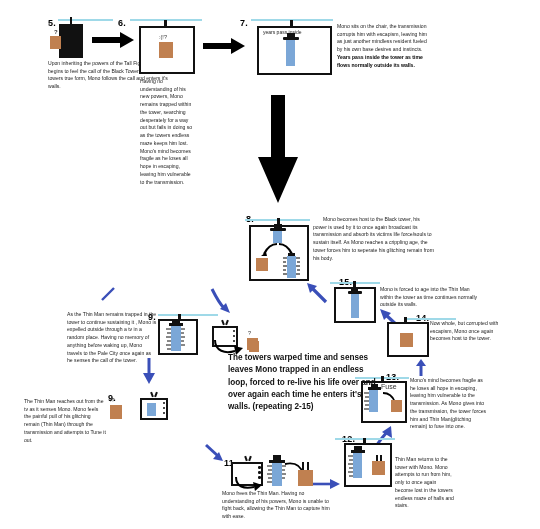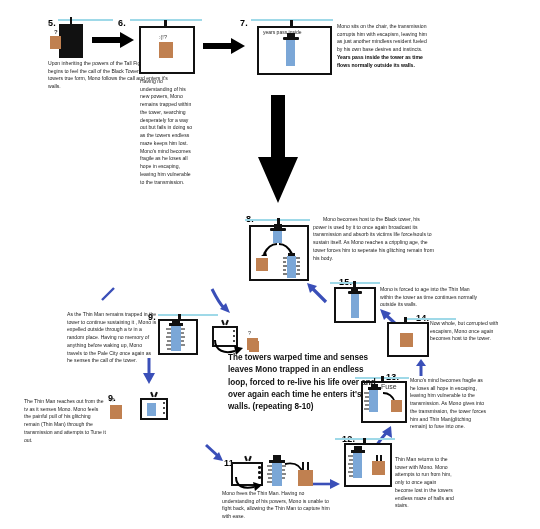--- a/index.html
+++ b/index.html
@@ -391,17 +391,17 @@
       </svg>
   </div>
   <div class="abs" style="left:100px;top:286px;">
     <svg width="16" height="16" viewBox="0 0 16 16">
         <path d="M2 14 L14 2" stroke="#3a4fb8" stroke-width="2.4" fill="none"></path>
       </svg>
   </div>
 
   <div class="abs bigcap" style="left:228px;top:352px;width:150px;">
     <span>The towers warped time and senses leaves Mono trapped in an endless loop, forced to re-live his life over and over again each time he enters it's walls.</span>
-    <span>(repeating 8-10)</span>
+    <span>(repeating 2-15)</span>
   </div>
   <div class="abs mono" style="left:249px;top:341px;width:10px;height:11px;"></div>
 
 </div>
 
 </body></html>

